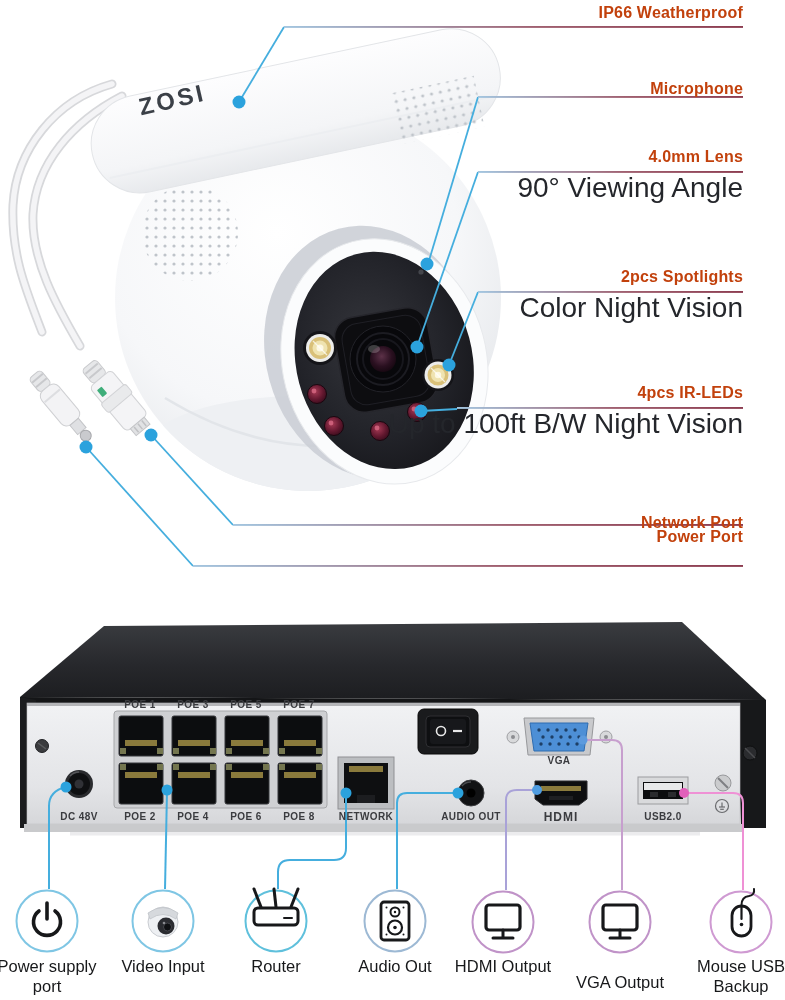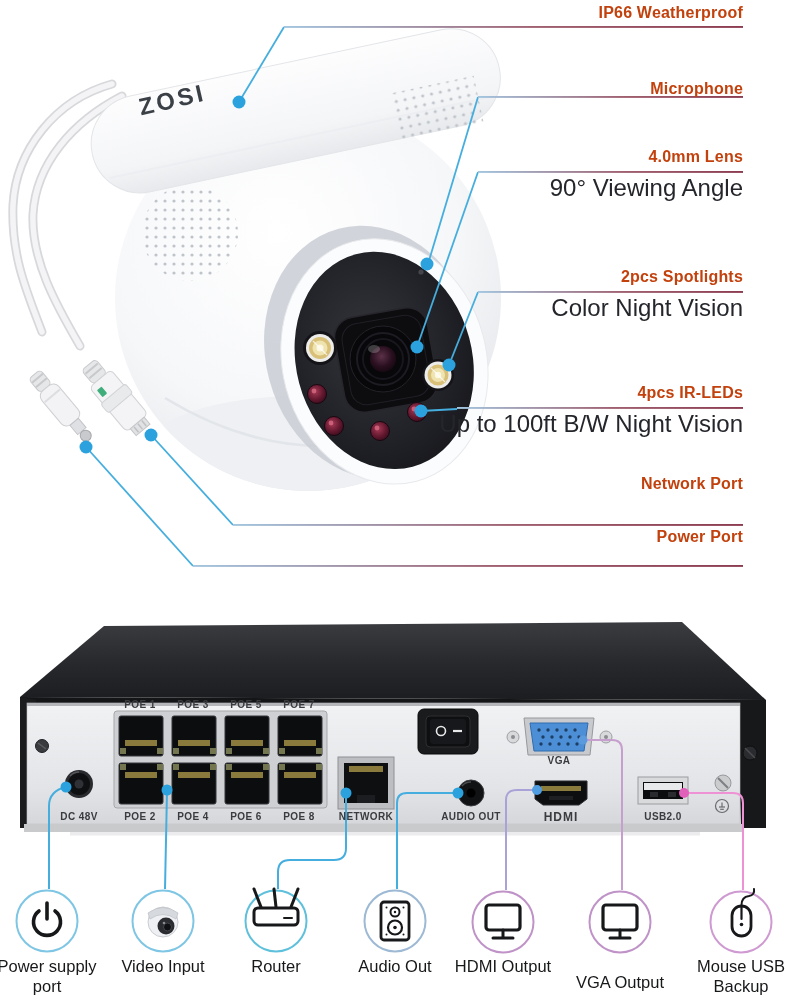--- a/index.html
+++ b/index.html
@@ -3,21 +3,21 @@
 <meta charset="utf-8">
 <style>
   html,body{margin:0;padding:0;background:#ffffff;}
   .stage{
     position:relative;width:785px;height:1000px;overflow:hidden;background:#fff;
     font-family:"Liberation Sans","DejaVu Sans",sans-serif;
   }
   .stage svg.art{position:absolute;left:0;top:0;}
   .feature{position:absolute;right:42px;text-align:right;}
   .feature .title{font-size:16px;font-weight:600;color:#c2410c;line-height:26px;letter-spacing:.2px;white-space:nowrap;}
-  .feature .subtitle{font-size:24px;font-weight:400;color:#24262b;line-height:24px;margin-top:6px;white-space:nowrap;}
+  .feature .subtitle{font-size:28px;font-weight:400;color:#24262b;line-height:24px;margin-top:6px;white-space:nowrap;}
   .zosi-logo{
     position:absolute;left:136px;top:94px;width:80px;
     font-size:24px;font-weight:700;letter-spacing:3px;color:#3b4047;
     transform:rotate(-13deg);transform-origin:left top;
   }
   .port-label{
     position:absolute;font-size:10px;font-weight:700;color:#3a3b3f;
     letter-spacing:.4px;text-align:center;white-space:nowrap;
   }
   .port-label.hdmi{font-size:12px;font-weight:800;letter-spacing:1px;}
@@ -458,21 +458,21 @@
     <div class="subtitle">90° Viewing Angle</div>
   </div>
   <div class="feature" style="top:264px;">
     <div class="title">2pcs Spotlights</div>
     <div class="subtitle">Color Night Vision</div>
   </div>
   <div class="feature" style="top:380px;">
     <div class="title">4pcs IR-LEDs</div>
     <div class="subtitle">Up to 100ft B/W Night Vision</div>
   </div>
-  <div class="feature" style="top:471px;">
+  <div class="feature" style="top:510px;">
     <div class="title">Network Port</div>
   </div>
   <div class="feature" style="top:524px;text-align:right;">
     <div class="title">Power Port</div>
   </div>
 
   <div class="port-label" style="left:54px;top:811px;width:50px;">DC 48V</div>
   <div class="port-label" style="left:118px;top:699px;width:44px;">POE 1</div>
   <div class="port-label" style="left:171px;top:699px;width:44px;">POE 3</div>
   <div class="port-label" style="left:224px;top:699px;width:44px;">POE 5</div>

